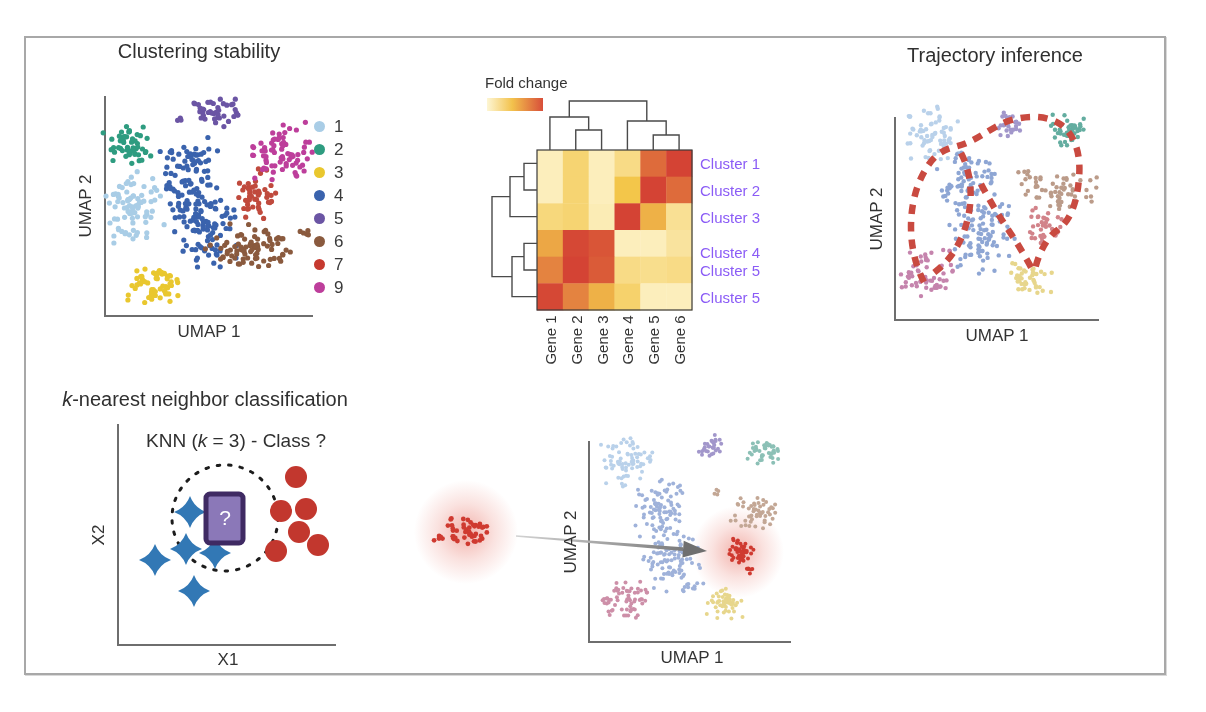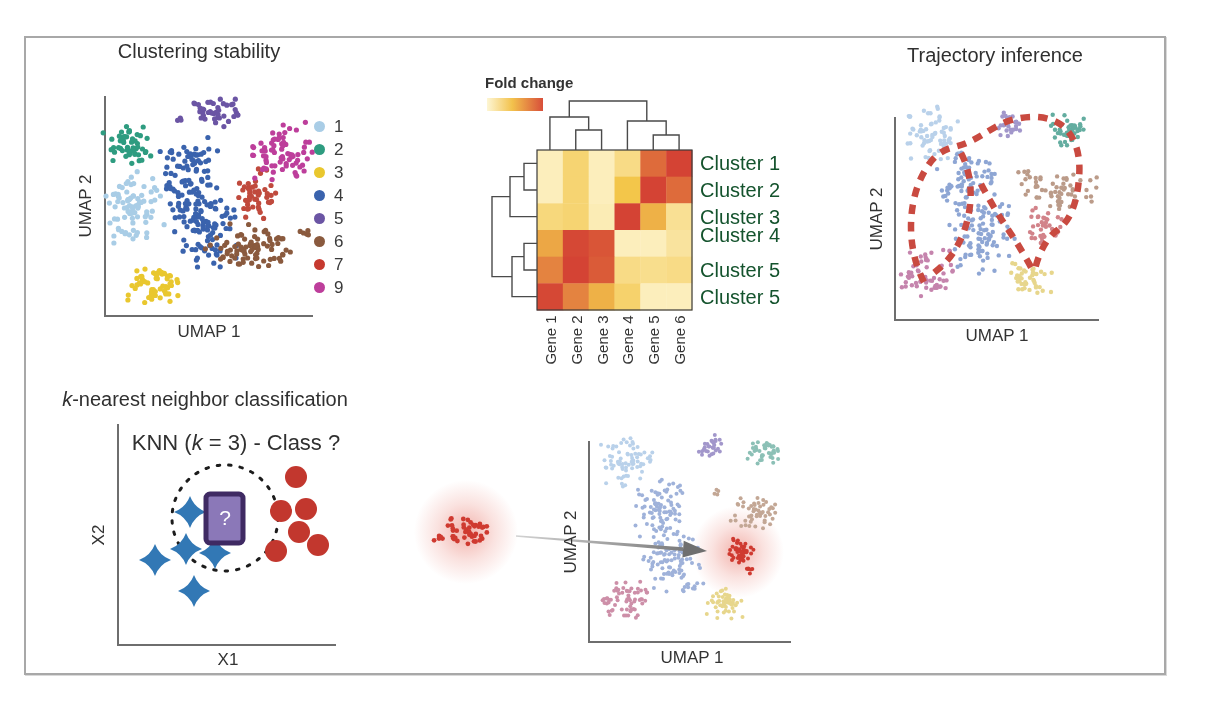--- a/index.html
+++ b/index.html
@@ -10,33 +10,33 @@
   .frame {
     position:absolute; left:24px; top:36px; width:1138px; height:635px;
     border:2px solid #a8a8a8; box-shadow:1px 1px 0 #d9d9d9;
   }
   svg.fig { position:absolute; left:0; top:0; }
   .ptitle {
     position:absolute; font-size:20px; color:#303030; 
     white-space:nowrap; transform:translate(-50%,0);
   }
   .subtitle {
-    position:absolute; font-size:22px; color:#303030; white-space:nowrap;
+    position:absolute; font-size:19px; color:#303030; white-space:nowrap;
     transform:translate(-50%,0);
   }
   .it { font-style:italic; }
   .axlab { position:absolute; font-size:17px; color:#333; white-space:nowrap; }
   .cx { transform:translate(-50%,0); }
   .rot { transform:translate(-50%,-50%) rotate(-90deg); }
   .cblabel { position:absolute; font-size:15px; color:#333; white-space:nowrap; }
   .legend { position:absolute; left:314px; top:115px; }
   .legend-row { display:flex; align-items:center; height:23px; }
   .legend-dot { width:11px; height:11px; border-radius:50%; margin-right:9px; }
   .legend-label { font-size:17px; color:#3a3a3a; }
-  .rowlab { position:absolute; font-size:20px; color:#14532d; white-space:nowrap;
+  .rowlab { position:absolute; font-size:15px; color:#8b5cf6; white-space:nowrap;
             transform:translate(0,-50%); }
   .collab { position:absolute; font-size:15px; color:#333; white-space:nowrap;
             transform:translate(-50%,-50%) rotate(-90deg); }
   .qmark {
     position:absolute; color:#ffffff; font-size:21px; text-align:center;
     transform:translate(-50%,-50%);
   }
 </style>
 </head>
 <body>
@@ -1974,21 +1974,21 @@
 
   <div class="axlab cx" style="left:209px; top:322px;">UMAP 1</div>
   <div class="axlab rot" style="left:86px; top:206px;">UMAP 2</div>
   <div class="axlab cx" style="left:997px; top:326px;">UMAP 1</div>
   <div class="axlab rot" style="left:877px; top:219px;">UMAP 2</div>
   <div class="axlab cx" style="left:228px; top:650px;">X1</div>
   <div class="axlab rot" style="left:99px; top:535px;">X2</div>
   <div class="axlab cx" style="left:692px; top:648px;">UMAP 1</div>
   <div class="axlab rot" style="left:571px; top:542px;">UMAP 2</div>
 
-  <div class="cblabel" style="left:485px; top:74px;font-weight:bold;">Fold change</div>
+  <div class="cblabel" style="left:485px; top:74px;">Fold change</div>
 
   <div class="legend" id="legend">
       <div class="legend-row">
         <span class="legend-dot" style="background: rgb(169, 205, 230);"></span>
         <span class="legend-label">1</span>
       </div>
       <div class="legend-row">
         <span class="legend-dot" style="background: rgb(46, 156, 128);"></span>
         <span class="legend-label">2</span>
       </div>
@@ -2015,21 +2015,21 @@
       <div class="legend-row">
         <span class="legend-dot" style="background: rgb(189, 62, 155);"></span>
         <span class="legend-label">9</span>
       </div>
     </div>
 
   <div id="heatlabels">
       <div class="rowlab" style="left: 700px; top: 163.333px;">Cluster 1</div>
       <div class="rowlab" style="left: 700px; top: 190px;">Cluster 2</div>
       <div class="rowlab" style="left: 700px; top: 216.667px;">Cluster 3</div>
-      <div class="rowlab" style="left: 700px; top: 235px;">Cluster 4</div>
+      <div class="rowlab" style="left: 700px; top: 252px;">Cluster 4</div>
       <div class="rowlab" style="left: 700px; top: 270px;">Cluster 5</div>
       <div class="rowlab" style="left: 700px; top: 296.667px;">Cluster 5</div>
       <div class="collab" style="left: 549.917px; top: 340px;">Gene 1</div>
       <div class="collab" style="left: 575.75px; top: 340px;">Gene 2</div>
       <div class="collab" style="left: 601.583px; top: 340px;">Gene 3</div>
       <div class="collab" style="left: 627.417px; top: 340px;">Gene 4</div>
       <div class="collab" style="left: 653.25px; top: 340px;">Gene 5</div>
       <div class="collab" style="left: 679.083px; top: 340px;">Gene 6</div>
     </div>
 

